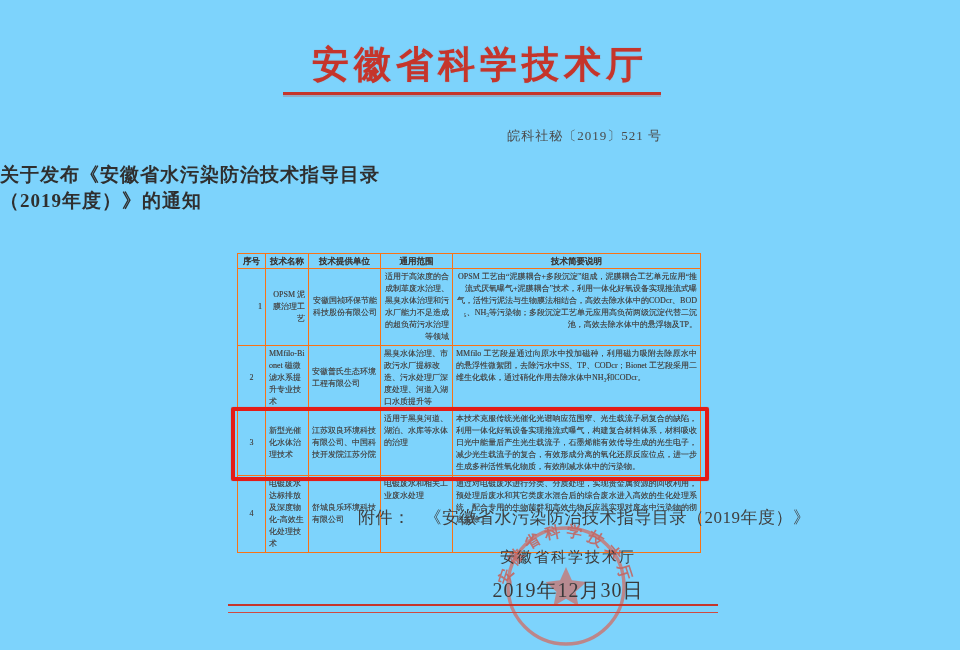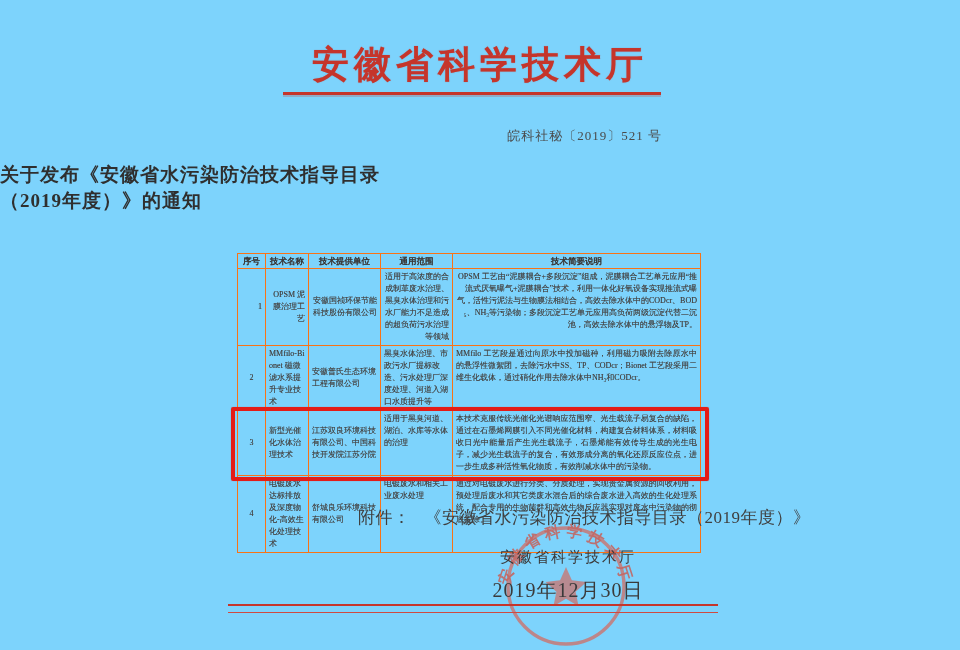--- a/index.html
+++ b/index.html
@@ -87,21 +87,21 @@
         <td class="c-name">MMfilo-Bionet 磁微滤水系提升专业技术</td>
         <td class="c-prov">安徽普氏生态环境工程有限公司</td>
         <td class="c-scope">黑臭水体治理、市政污水厂提标改造、污水处理厂深度处理、河道入湖口水质提升等</td>
         <td class="c-sum">MMfilo 工艺段是通过向原水中投加磁种，利用磁力吸附去除原水中的悬浮性微絮团，去除污水中SS、TP、CODcr；Bionet 工艺段采用二维生化载体，通过硝化作用去除水体中NH₃和CODcr。</td>
       </tr>
       <tr class="r3">
         <td class="c-no">3</td>
         <td class="c-name">新型光催化水体治理技术</td>
         <td class="c-prov">江苏双良环境科技有限公司、中国科技开发院江苏分院</td>
         <td class="c-scope">适用于黑臭河道、湖泊、水库等水体的治理</td>
-        <td class="c-sum">本技术克服传统光催化光谱响应范围窄、光生载流子易复合的缺陷，通过在石墨烯网膜引入不同光催化材料，构建复合材料体系，材料吸收日光中能量后产生光生载流子，石墨烯能有效传导生成的光生电子，减少光生载流子的复合，有效形成分离的氧化还原反应位点，进一步生成多种活性氧化物质，有效削减水体中的污染物。</td>
+        <td class="c-sum">本技术克服传统光催化光谱响应范围窄、光生载流子易复合的缺陷，利用一体化好氧设备实现推流式曝气，构建复合材料体系，材料吸收日光中能量后产生光生载流子，石墨烯能有效传导生成的光生电子，减少光生载流子的复合，有效形成分离的氧化还原反应位点，进一步生成多种活性氧化物质，有效削减水体中的污染物。</td>
       </tr>
       <tr class="r4">
         <td class="c-no">4</td>
         <td class="c-name">电镀废水达标排放及深度物化-高效生化处理技术</td>
         <td class="c-prov">舒城良乐环境科技有限公司</td>
         <td class="c-scope">电镀废水和相关工业废水处理</td>
         <td class="c-sum">通过对电镀废水进行分类、分质处理，实现贵金属资源的回收利用，预处理后废水和其它类废水混合后的综合废水进入高效的生化处理系统，配合专用的生物菌群和高效生物反应器实现对废水中污染物的彻底去除。</td>
       </tr>
     </tbody>
   </table>

